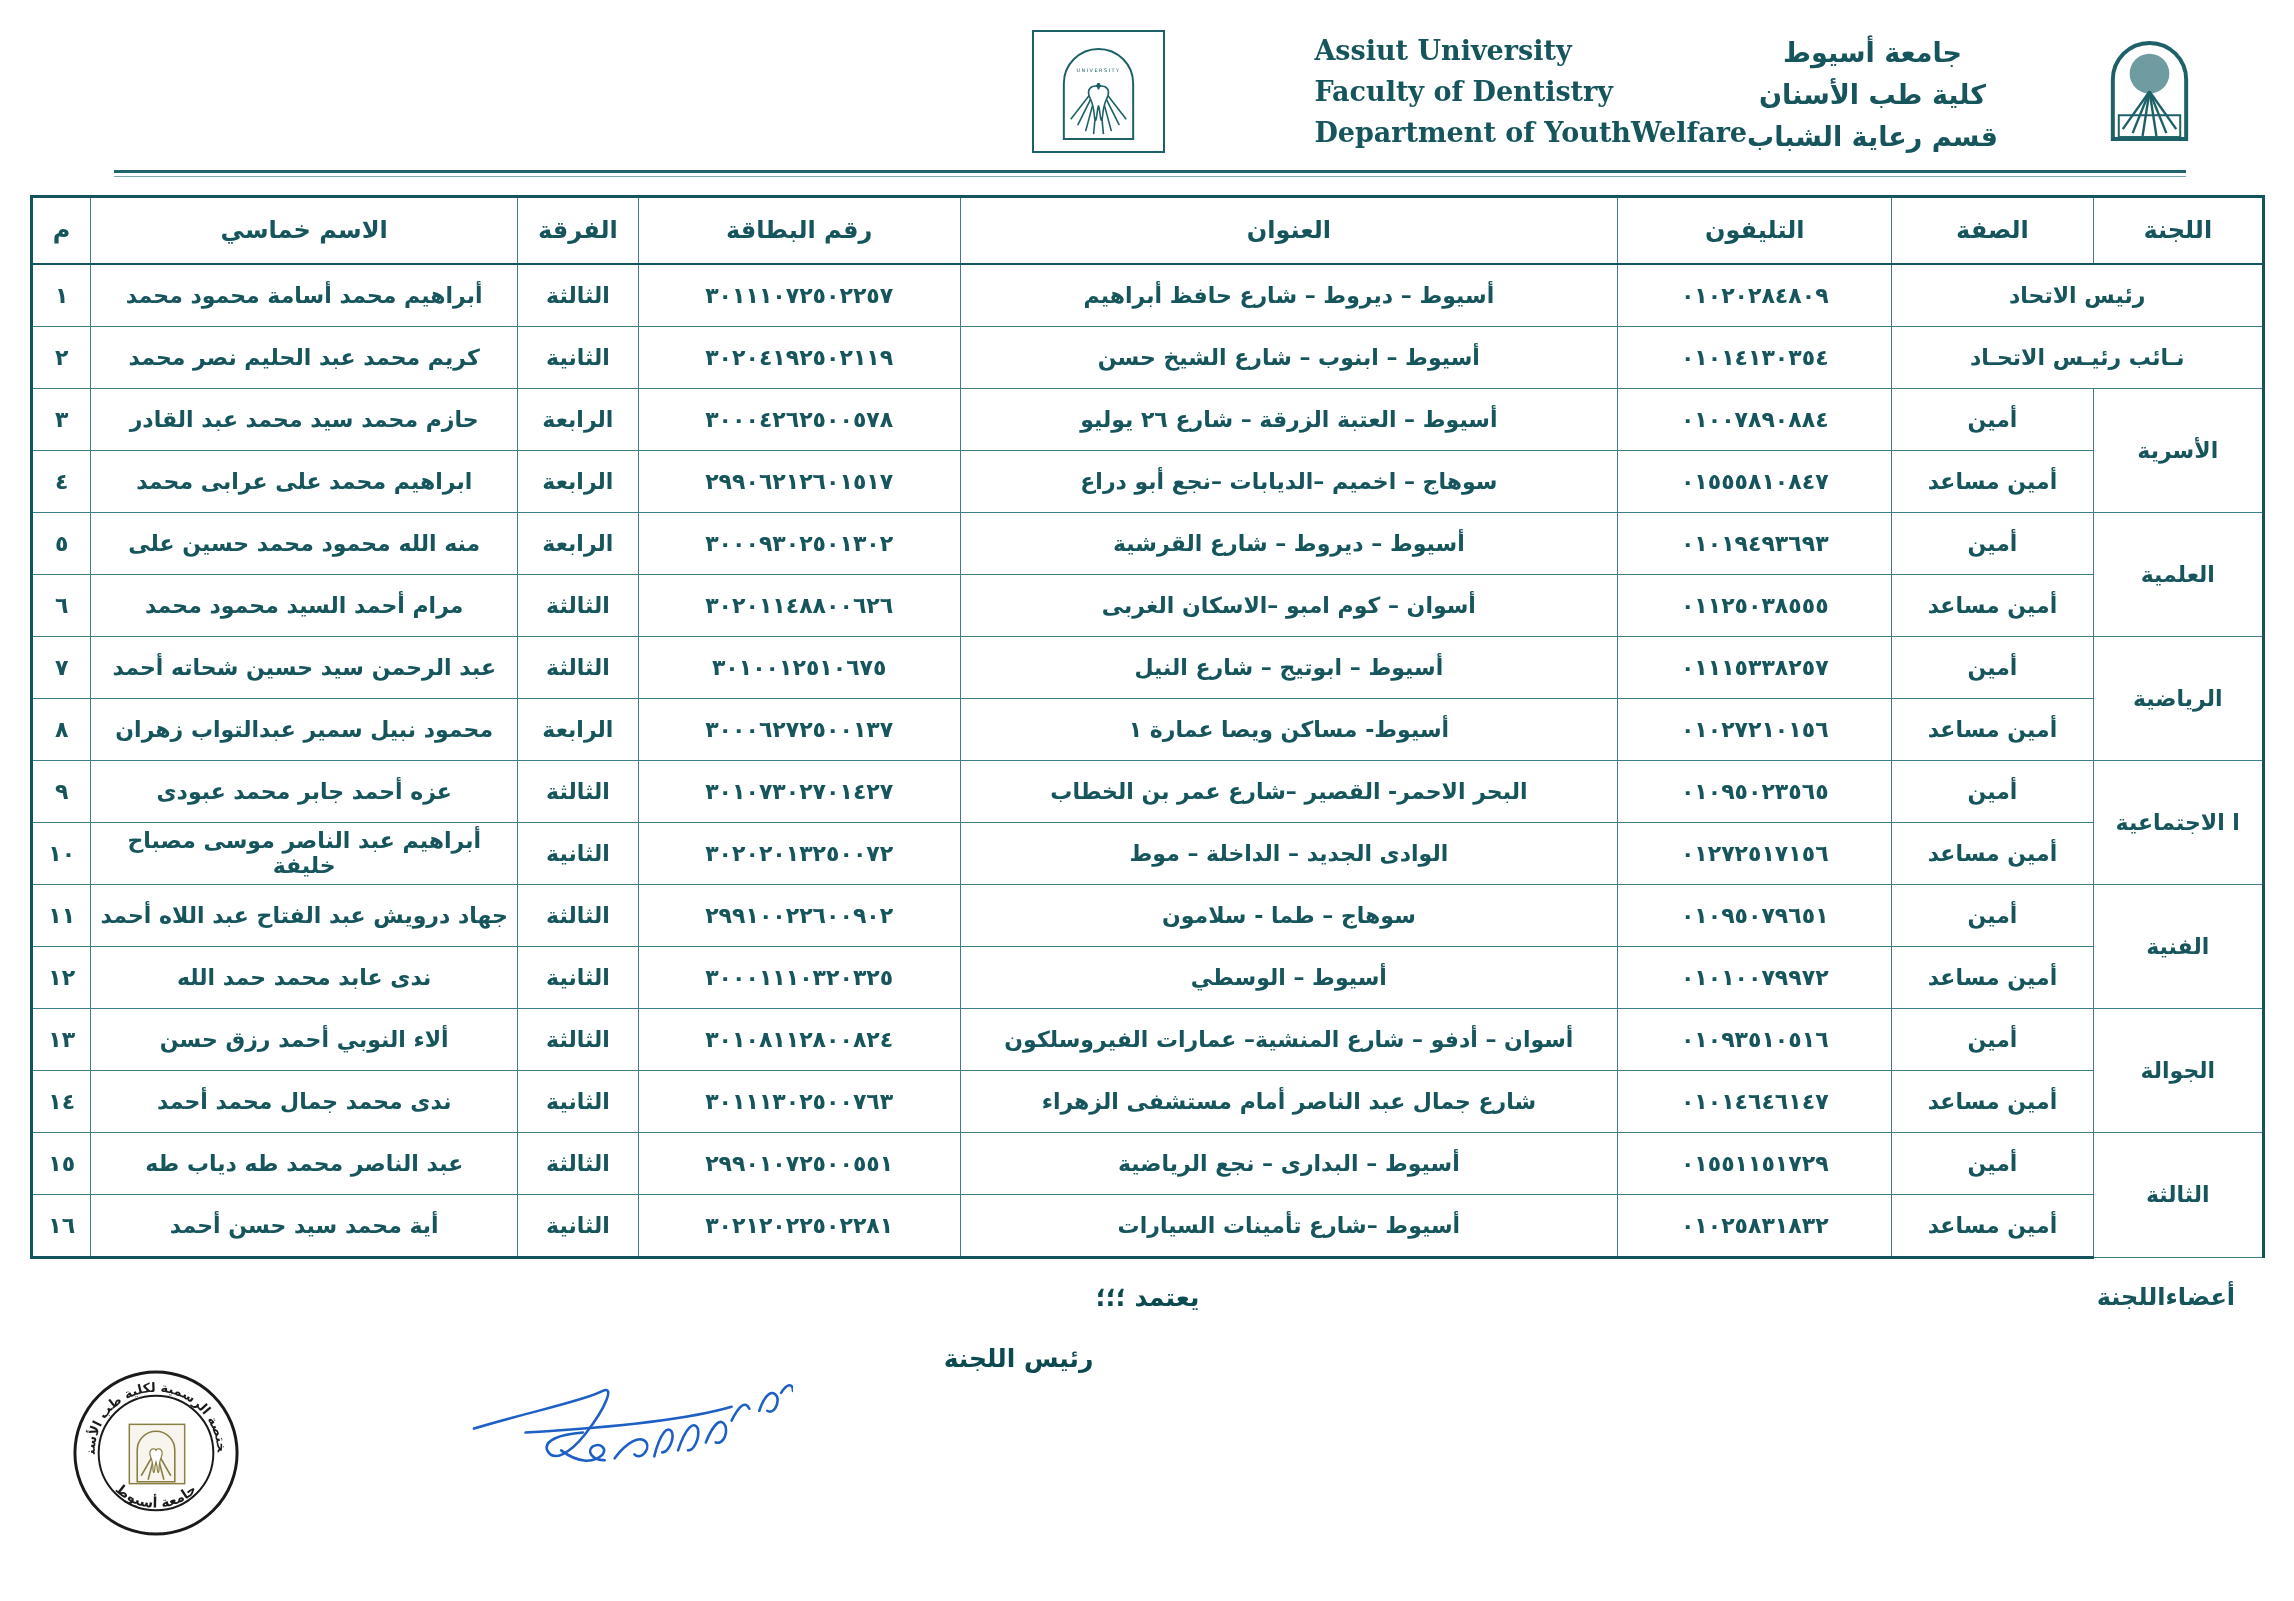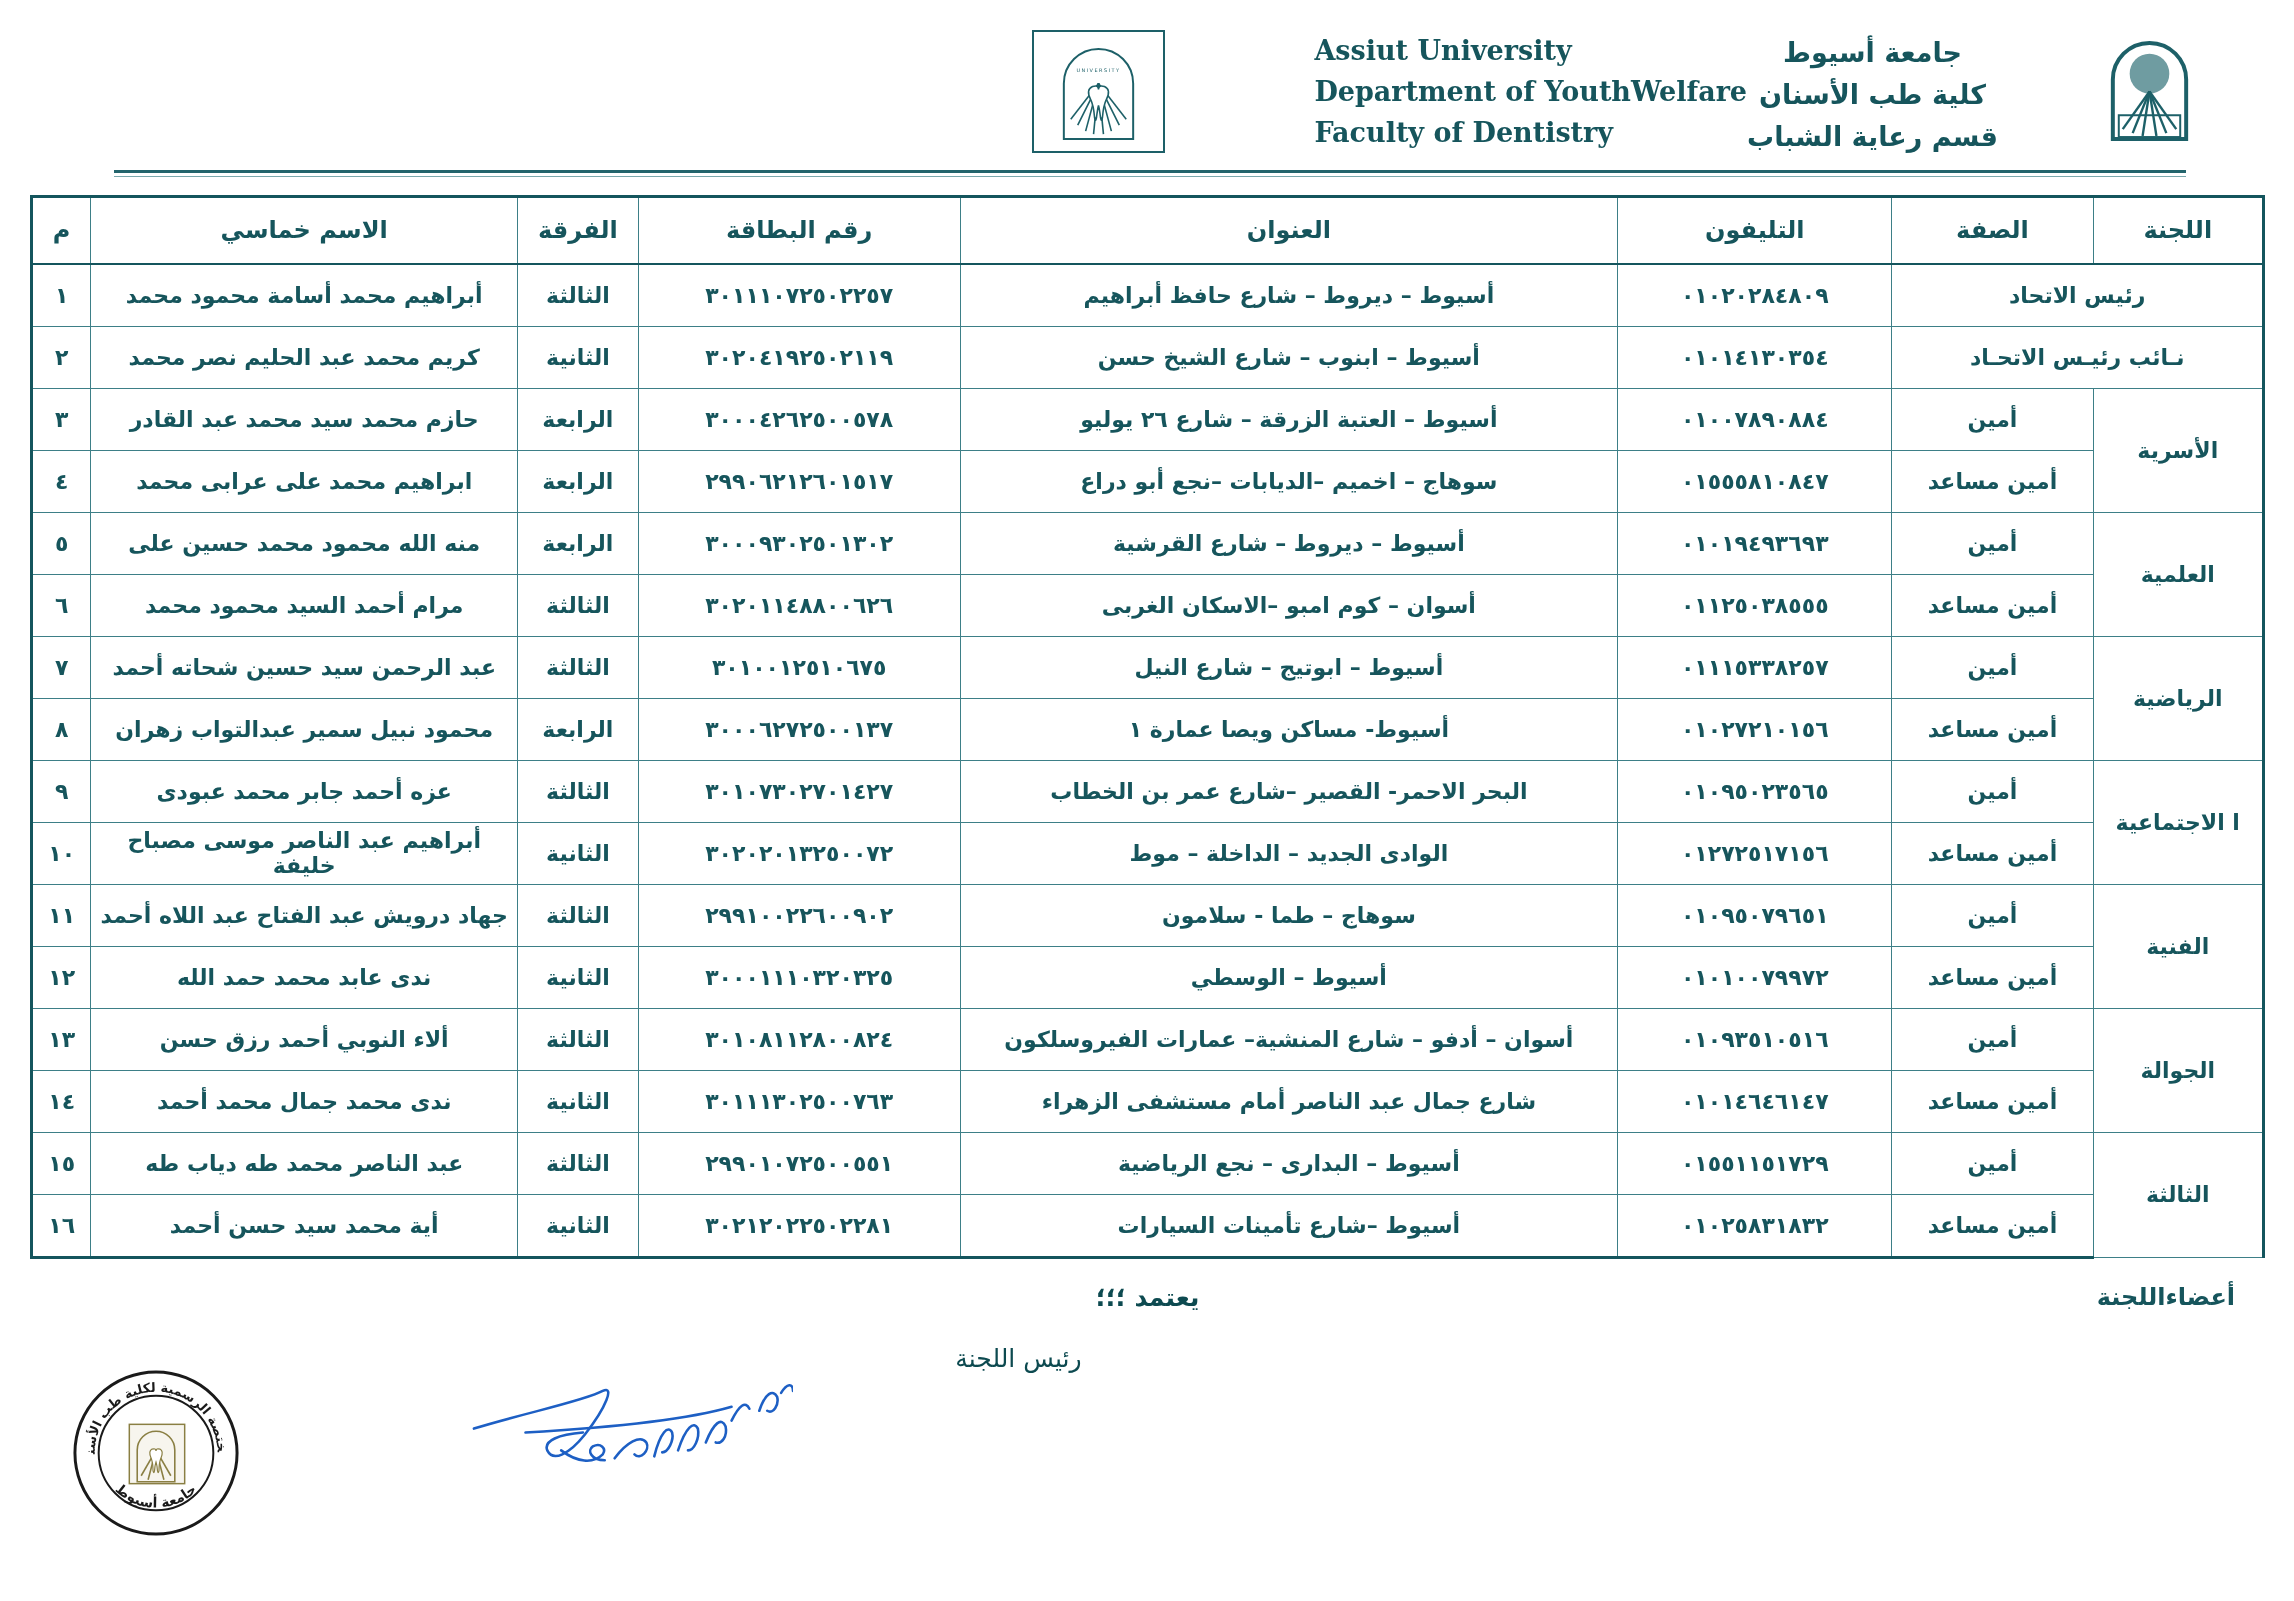--- a/index.html
+++ b/index.html
@@ -127,21 +127,21 @@
     position:absolute;right:20px;top:0;
     font-size:24px;font-weight:bold;color:#16555c;
   }
   .approve{
     position:absolute;left:50%;transform:translateX(-50%);top:0;
     font-size:25px;font-weight:bold;color:#0d4a50;
     letter-spacing:1px;
   }
   .chair{
     position:absolute;left:50%;transform:translateX(-50%);top:61px;
-    font-size:25px;font-weight:normal;color:#0d4a50;
+    font-size:25px;font-weight:bold;color:#0d4a50;
     margin-left:-129px;
   }
   .seal{
     position:absolute;right:auto;left:30px;top:84px;
     width:173px;height:173px;
   }
   .signature{
     position:absolute;left:426px;top:94px;
     width:327px;height:119px;
   }
@@ -166,22 +166,22 @@
           <line x1="55" y1="44" x2="76" y2="86"></line>
             <line x1="55" y1="44" x2="83" y2="80"></line>
         </g>
         <path d="M47 60 q-5 -10 2 -13 q6 -2 6 3 q0 -5 6 -3 q7 3 2 13 q-3 6 -4 18 q-1 6 -2 0 q-1 -8 -2 -12 q-1 4 -2 12 q-1 6 -2 0 q-1 -12 -4 -18 Z" fill="#ffffff" stroke="#1d6068" stroke-width="1.6"></path>
         <text x="55" y="32" font-size="5" fill="#1d6068" text-anchor="middle" font-family="'DejaVu Sans',sans-serif" letter-spacing="1.5">UNIVERSITY</text>
       </svg>
     </div>
 
     <div class="hdr-en">
       <div>Assiut University</div>
+      <div>Faculty of Dentistry</div>
       <div>Department of YouthWelfare</div>
-      <div>Faculty of Dentistry</div>
     </div>
 
     <div class="hdr-ar">
       <div>جامعة أسيوط</div>
       <div>كلية طب الأسنان</div>
       <div>قسم رعاية الشباب</div>
     </div>
 
     <div class="logo-right">
       <svg width="109" height="111" viewBox="0 0 110 112" aria-hidden="true">

